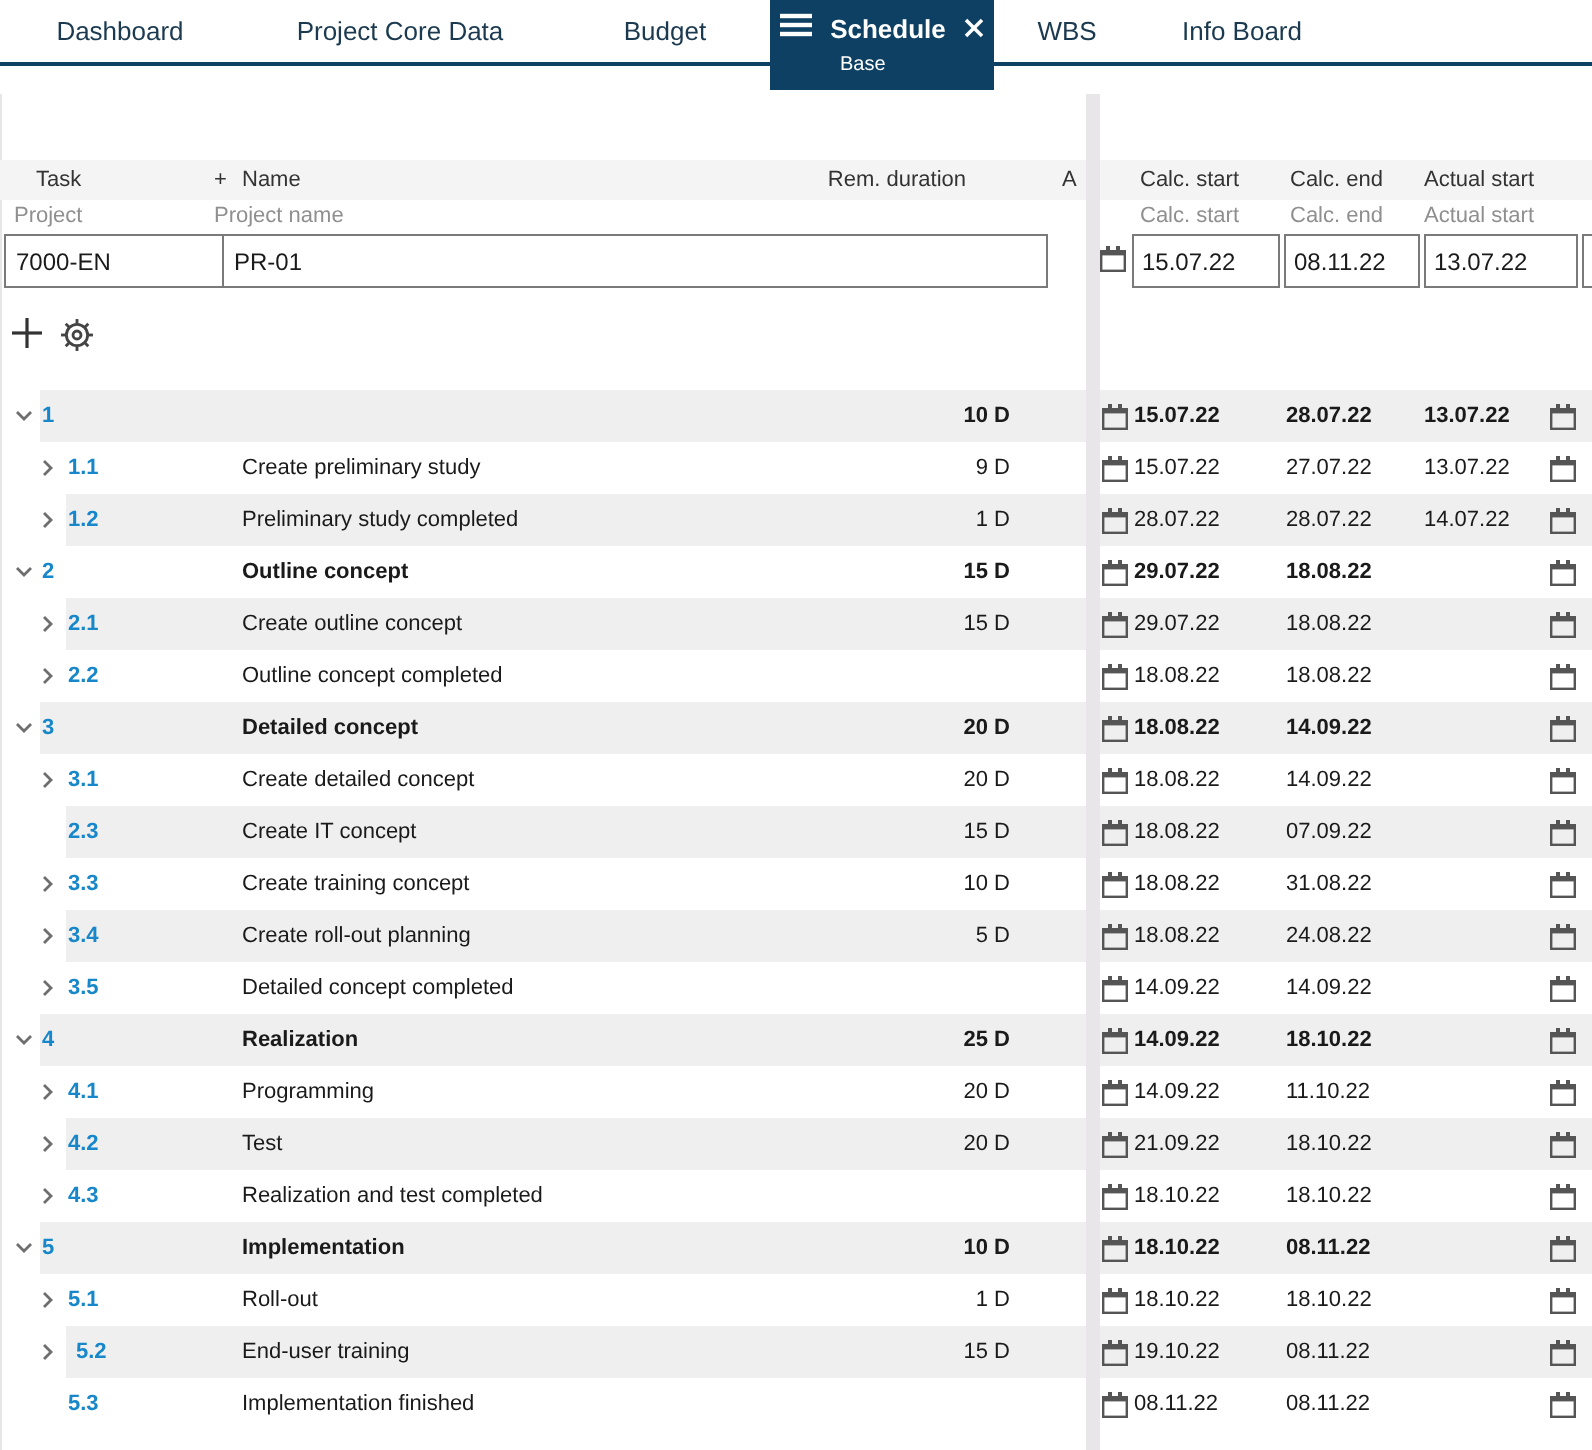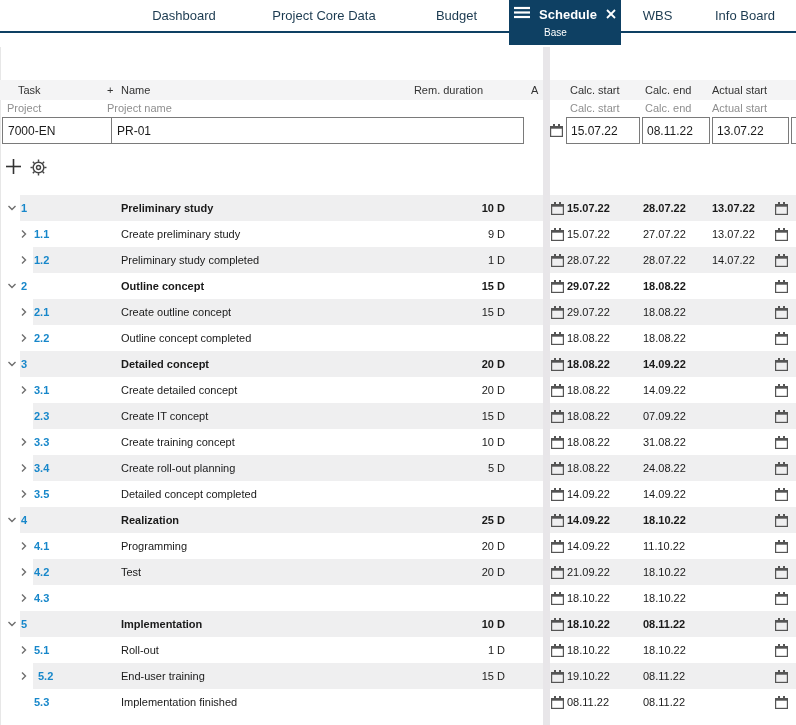--- a/index.html
+++ b/index.html
@@ -7,21 +7,21 @@
     --blue:#1787ca;
     --stripe:#efeff0;
     --headbg:#f4f4f5;
   }
   html,body{margin:0;padding:0;background:#fff;}
   .screen{
     position:relative;width:796px;height:725px;background:#fff;
     font-family:"Liberation Sans",sans-serif;color:#1a1a1a;overflow:hidden;
   }
   
-  .tabbar{position:absolute;top:0;left:0;width:796px;height:31px;display:flex;background:#fff;z-index:3;justify-content:flex-end;}
+  .tabbar{position:absolute;top:0;left:0;width:796px;height:31px;display:flex;background:#fff;z-index:3;}
   .tab{display:flex;align-items:center;justify-content:center;font-size:13px;color:#1b3a50;box-sizing:border-box;height:31px;}
   .tab.active{background:var(--navy);color:#fff;height:45px;position:relative;flex-direction:column;justify-content:flex-start;padding-top:6px;}
   .tabmain{display:flex;align-items:center;gap:9px;font-weight:bold;font-size:13px;}
   .tsub{position:absolute;left:35px;top:27px;font-size:10px;font-weight:normal;color:#fff;}
   .underline{position:absolute;top:31px;left:0;width:796px;height:2px;background:var(--navy);z-index:2;}
   
   .lborder{position:absolute;top:47px;left:0;width:1px;height:678px;background:#e7e7e7;}
   .divider{position:absolute;top:47px;left:543px;width:7px;height:678px;background:#e8e6e9;}
   
   .lheader{position:absolute;top:80px;left:0;width:543px;height:20px;background:var(--headbg);font-size:11px;color:#333;}
@@ -159,21 +159,20 @@
   </span>
 
   <div class="rows">
       <div class="row">
         <div class="stripeL" style="left:20px"></div>
         <div class="stripeR"></div>
         <span class="exp" style="left:7px"><svg width="10" height="10" viewBox="0 0 10 10">
             <polyline points="1.5,3 5,6.5 8.5,3" fill="none" stroke="#6e6e6e" stroke-width="1.4"></polyline>
           </svg></span>
         <span class="num b" style="left:21px">1</span>
-        <span class="nm b">Preliminary study</span>
         <span class="dur b">10 D</span>
         <span class="cal" style="left:551px"><svg width="13" height="13" viewBox="0 0 13 13">
             <rect x="3" y="0" width="2" height="3.5" fill="#555"></rect>
             <rect x="8" y="0" width="2" height="3.5" fill="#555"></rect>
             <rect x="0.6" y="2.6" width="11.8" height="9.8" fill="none" stroke="#555" stroke-width="1.2"></rect>
             <rect x="0.6" y="2.6" width="11.8" height="2.1" fill="#555"></rect>
           </svg></span>
         <span class="dt b" style="left:567px">15.07.22</span>
         <span class="dt b" style="left:643px">28.07.22</span>
         <span class="dt b" style="left:712px">13.07.22</span>
@@ -501,20 +500,21 @@
             <rect x="8" y="0" width="2" height="3.5" fill="#555"></rect>
             <rect x="0.6" y="2.6" width="11.8" height="9.8" fill="none" stroke="#555" stroke-width="1.2"></rect>
             <rect x="0.6" y="2.6" width="11.8" height="2.1" fill="#555"></rect>
           </svg></span>
       </div>
       <div class="row">
         <span class="exp" style="left:19px"><svg width="10" height="10" viewBox="0 0 10 10">
             <polyline points="3,1.5 6.5,5 3,8.5" fill="none" stroke="#6e6e6e" stroke-width="1.4"></polyline>
           </svg></span>
         <span class="num" style="left:34px">4.3</span>
+        <span class="nm">Realization and test completed</span>
         <span class="cal" style="left:551px"><svg width="13" height="13" viewBox="0 0 13 13">
             <rect x="3" y="0" width="2" height="3.5" fill="#555"></rect>
             <rect x="8" y="0" width="2" height="3.5" fill="#555"></rect>
             <rect x="0.6" y="2.6" width="11.8" height="9.8" fill="none" stroke="#555" stroke-width="1.2"></rect>
             <rect x="0.6" y="2.6" width="11.8" height="2.1" fill="#555"></rect>
           </svg></span>
         <span class="dt" style="left:567px">18.10.22</span>
         <span class="dt" style="left:643px">18.10.22</span>
         <span class="cal" style="left:775px"><svg width="13" height="13" viewBox="0 0 13 13">
             <rect x="3" y="0" width="2" height="3.5" fill="#555"></rect>

